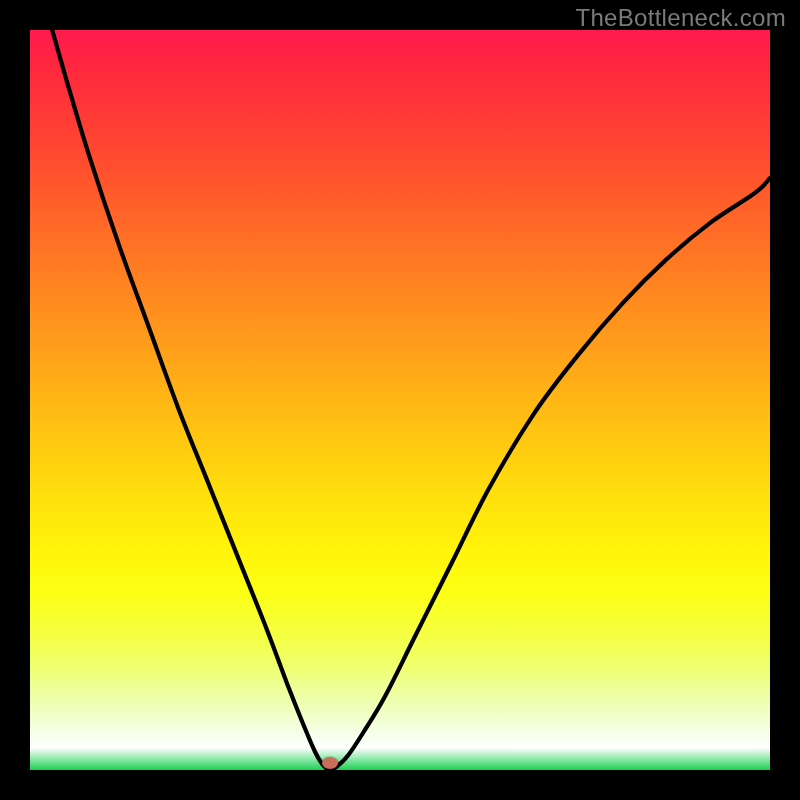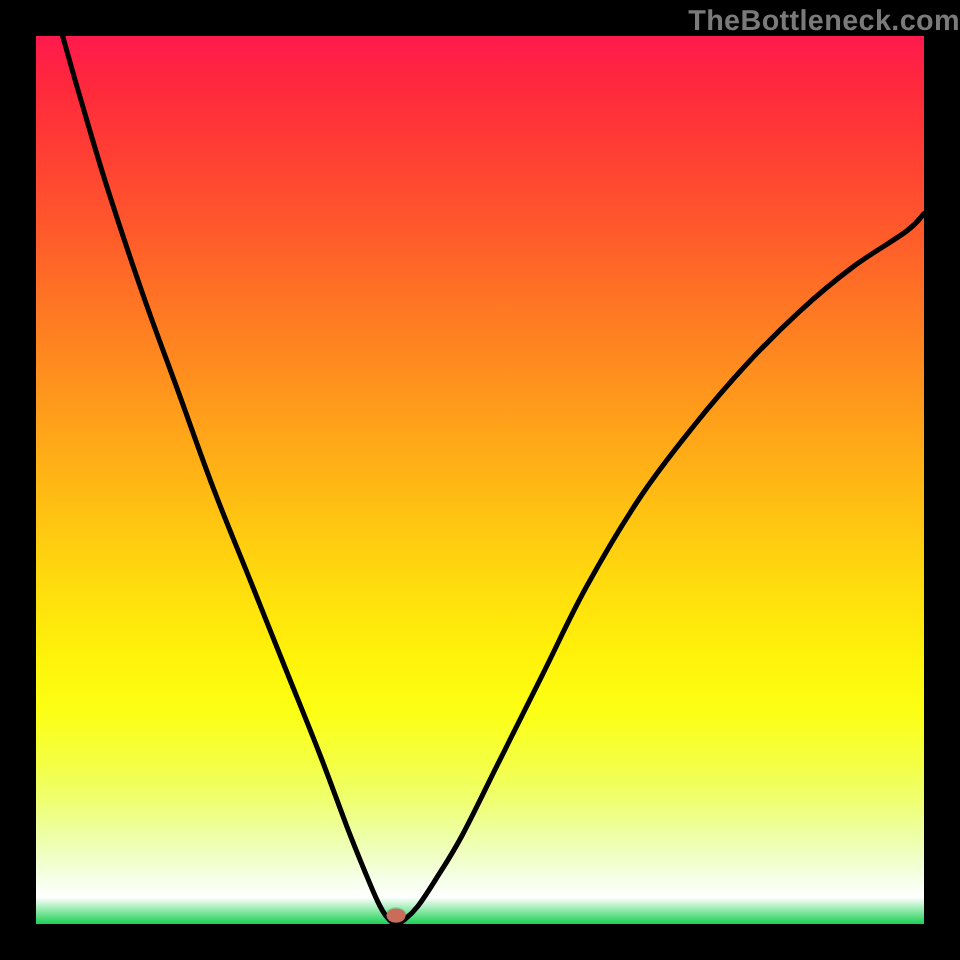--- a/index.html
+++ b/index.html
@@ -51,24 +51,24 @@
       #f0ffc6 92.5%,
       #f6ffe9 95%,
       #ffffff 97%,
       #8de9a8 98.5%,
       #1ccf55 100%
     );
   }
   .watermark {
     position: absolute;
     top: 4px;
-    right: 0;
+    right: 14px;
     color: #7a7a7a;
     font-size: 24px;
-    font-weight: 700;
+    font-weight: 400;
     letter-spacing: 0.3px;
     z-index: 50;
     user-select: none;
   }
   svg.curve {
     position: absolute;
     top: 30px;
     left: 30px;
     width: 740px;
     height: 740px;

